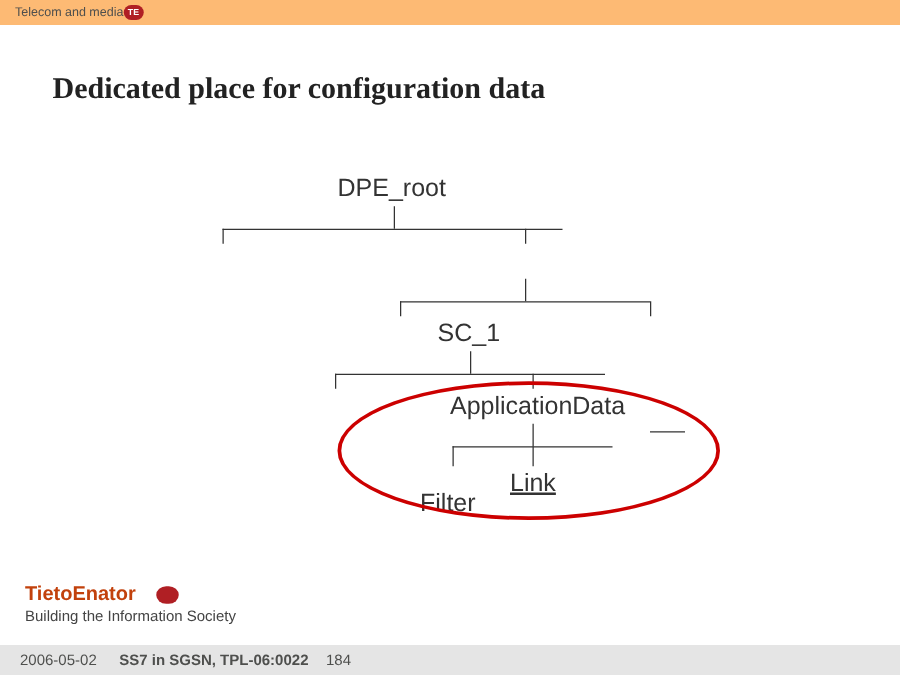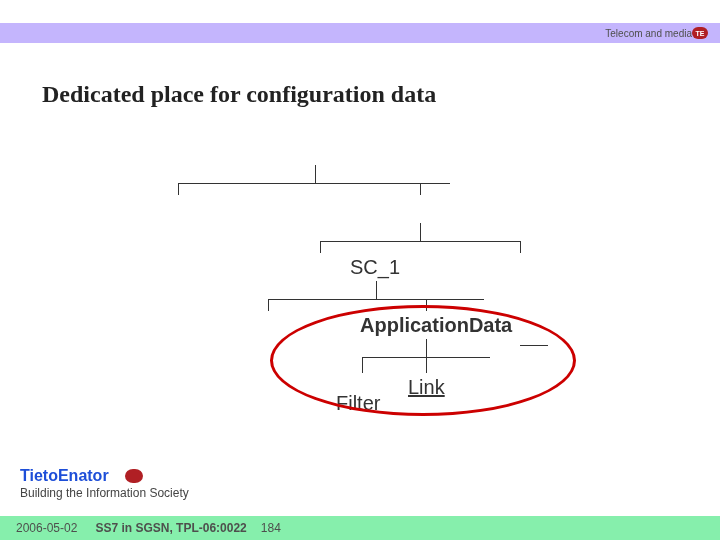--- a/index.html
+++ b/index.html
@@ -1,61 +1,62 @@
 <!DOCTYPE html>
 <html><head>
 <meta charset="utf-8">
 <style>
   html,body{margin:0;padding:0;width:720px;height:540px;font-family:Arial,Helvetica,sans-serif;background:#fff;overflow:hidden;}
-  .topbar{height:20px;background:#c4b5fd;display:flex;align-items:center;justify-content:flex-end;padding:0 12px;font-size:10px;color:#4e4f4d;margin-top:23px;}
+  .topbar{height:20px;background:#fdba74;display:flex;align-items:center;justify-content:flex-start;padding:0 12px;font-size:10px;color:#4e4f4d;}
   .te-badge{width:16px;height:12px;background:#b01f24;border-radius:6px/6px;display:inline-flex;align-items:center;justify-content:center;color:#fff;font-size:7px;font-weight:bold;}
   .slide-title{font-size:24px;font-weight:bold;color:#222;margin:38px 0 0 42px;font-family:Liberation Serif, serif;}
   .diagram{position:absolute;left:170px;top:140px;width:440px;height:300px;}
   .node{position:absolute;font-size:20px;color:#333;white-space:nowrap;}
   .line{position:absolute;background:#333;}
   .ellipse{position:absolute;border:3px solid #c00;border-radius:50%;}
   .footer-logo{position:absolute;left:20px;bottom:40px;}
-  .footer-logo .brand{font-size:16px;font-weight:bold;color:#1d4ed8;display:inline-flex;align-items:center;gap:16px;}
+  .footer-logo .brand{font-size:16px;font-weight:bold;color:#c2410c;display:inline-flex;align-items:center;gap:16px;}
   .footer-logo .tag{font-size:12px;color:#444;margin-top:1px;}
   .brand .te-badge2{width:18px;height:14px;background:#b01f24;border-radius:8px/7px;display:inline-block;}
-  .bottombar{position:absolute;left:0;bottom:0;width:100%;height:24px;background:#86efac;display:flex;align-items:center;font-size:12px;color:#4e4f4d;}
+  .bottombar{position:absolute;left:0;bottom:0;width:100%;height:24px;background:#e5e5e5;display:flex;align-items:center;font-size:12px;color:#4e4f4d;}
   .bottombar .date{margin-left:16px;}
   .bottombar .doc{margin-left:18px;font-weight:bold;}
   .bottombar .copy{margin-left:auto;font-size:8px;color:#676767;background:#a9a9a9;padding:2px 6px;}
   .bottombar .page{margin:0 20px 0 14px;text-align:right;}
 </style>
 </head>
 <body>
 
 <div class="topbar">
   <span>Telecom and media</span>
   <span class="te-badge">TE</span>
 </div>
 
 <div class="slide-title">Dedicated place for configuration data</div>
 
 <div class="diagram">
 
+  <div class="node" style="left:100px;top:0;">DPE_root</div>
   <div class="line" style="left:145px;top:25px;width:1px;height:18px;"></div>
   <div class="line" style="left:8px;top:43px;width:272px;height:1px;"></div>
   <div class="line" style="left:8px;top:43px;width:1px;height:12px;"></div>
   <div class="line" style="left:250px;top:43px;width:1px;height:12px;"></div>
 
   <div class="line" style="left:250px;top:83px;width:1px;height:18px;"></div>
   <div class="line" style="left:150px;top:101px;width:200px;height:1px;"></div>
   <div class="line" style="left:150px;top:101px;width:1px;height:12px;"></div>
   <div class="line" style="left:350px;top:101px;width:1px;height:12px;"></div>
 
   <div class="node" style="left:180px;top:116px;">SC_1</div>
   <div class="line" style="left:206px;top:141px;width:1px;height:18px;"></div>
   <div class="line" style="left:98px;top:159px;width:216px;height:1px;"></div>
   <div class="line" style="left:98px;top:159px;width:1px;height:12px;"></div>
   <div class="line" style="left:256px;top:159px;width:1px;height:12px;"></div>
 
-  <div class="node" style="left:190px;top:174px;font-weight:bold;">ApplicationData</div>
+  <div class="node" style="left:190px;top:174px;">ApplicationData</div>
   <div class="line" style="left:256px;top:199px;width:1px;height:18px;"></div>
   <div class="line" style="left:192px;top:217px;width:128px;height:1px;"></div>
   <div class="line" style="left:192px;top:217px;width:1px;height:16px;"></div>
   <div class="line" style="left:256px;top:217px;width:1px;height:16px;"></div>
   <div class="line" style="left:350px;top:205px;width:28px;height:1px;"></div>
 
   <div class="node" style="left:166px;top:236px;margin-top:16px;">Filter</div>
   <div class="node" style="left:238px;top:236px;text-decoration:underline;">Link</div>
 
   <div class="ellipse" style="left:100px;top:165px;width:300px;height:105px;"></div>

